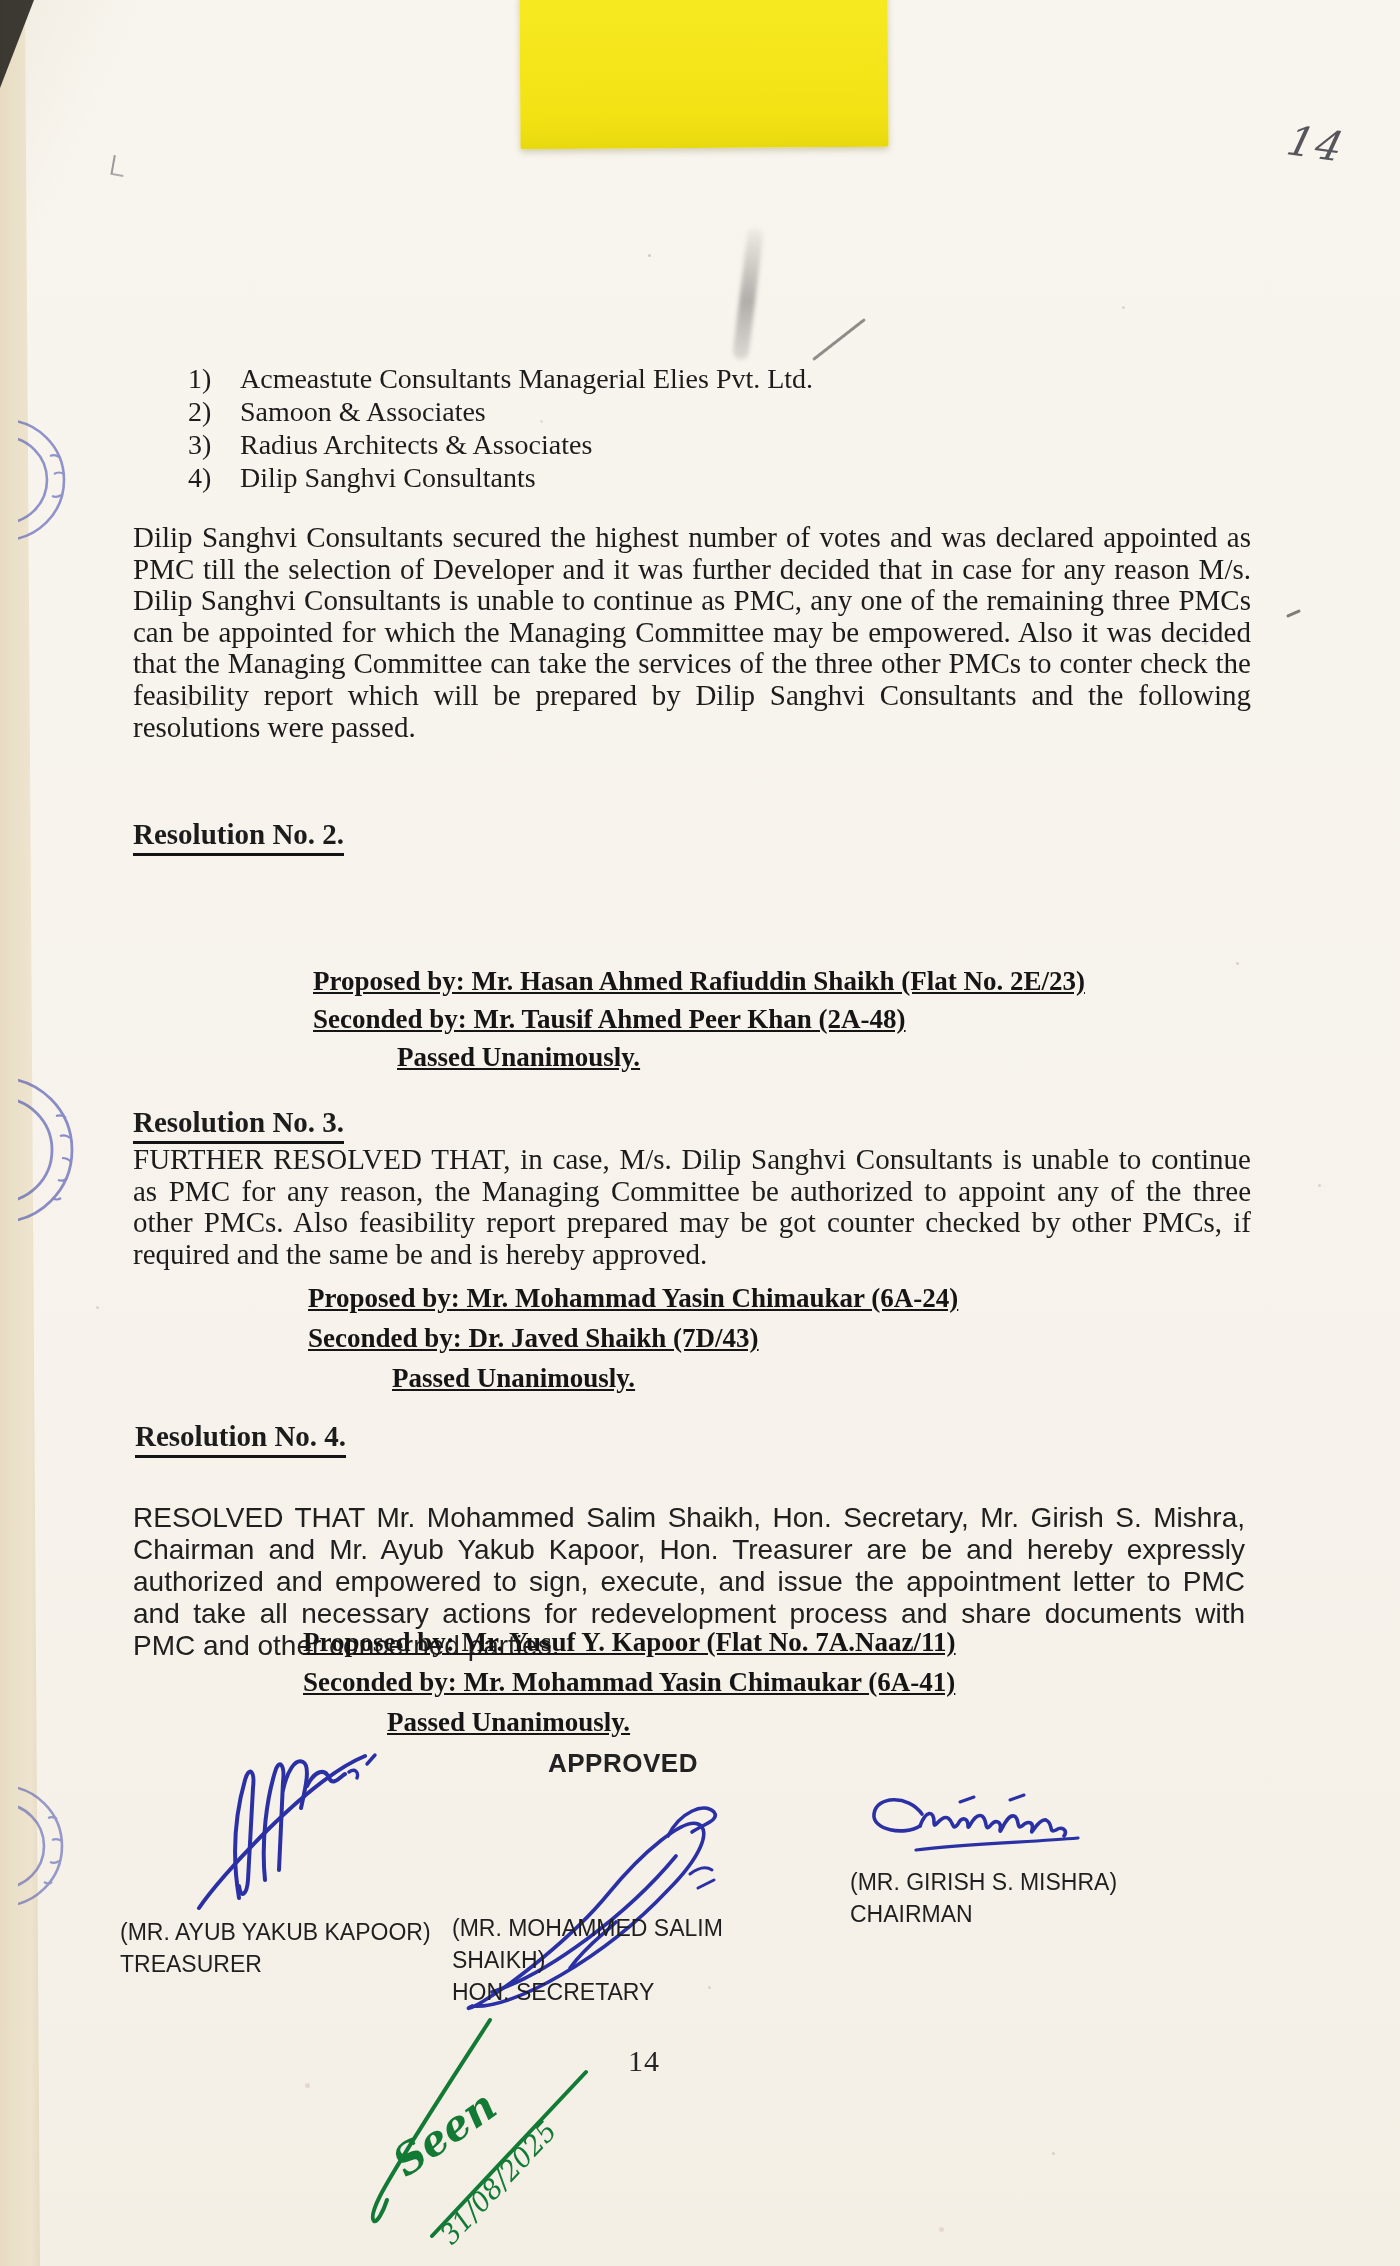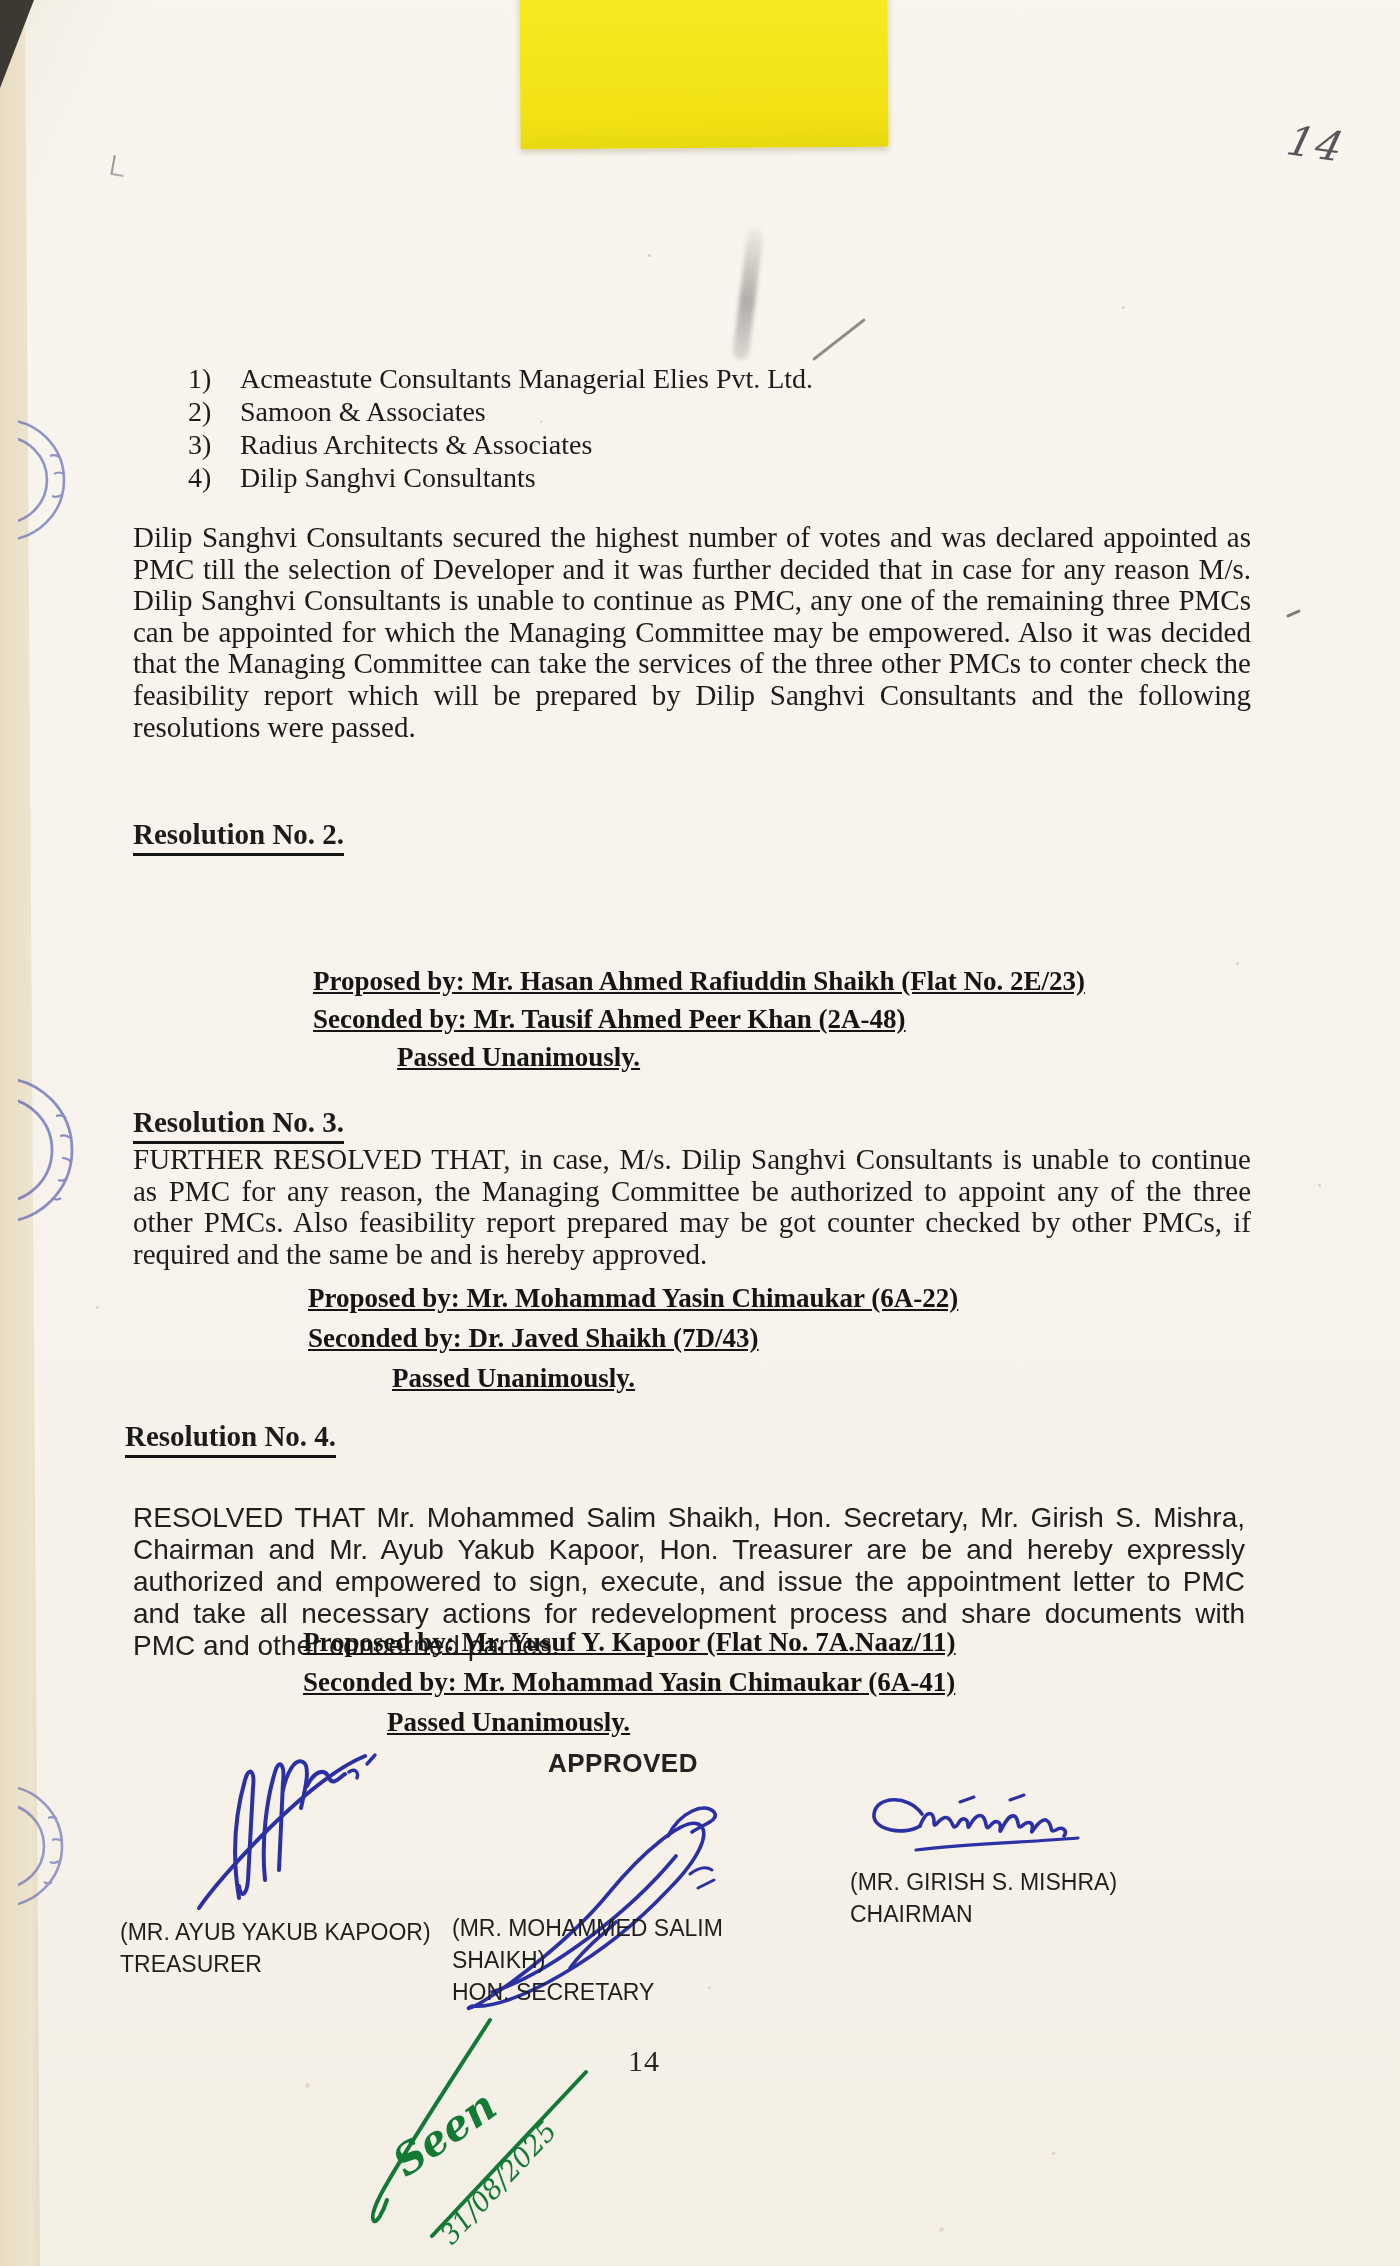--- a/index.html
+++ b/index.html
@@ -64,21 +64,21 @@
   .list-row{display:flex;}
   .list-num{width:52px;}
   .para{font-size:29px;line-height:31.6px;text-align:justify;}
   .intro{left:133px;top:522px;width:1118px;}
   .res-head{font-size:29px;font-weight:bold;}
   .res-head span{display:inline-block;border-bottom:3.5px solid #141414;padding-bottom:2px;}
   .rh2{left:133px;top:818px;}
   .rb2{left:133px;top:856px;width:1118px;}
   .rh3{left:133px;top:1106px;}
   .rb3{left:133px;top:1144px;width:1118px;}
-  .rh4{left:125px;top:1420px;}
+  .rh4{left:135px;top:1420px;}
   .rb4{left:133px;top:1458px;width:1112px;font-family:"Liberation Sans",sans-serif;
        font-size:28px;line-height:32px;text-align:justify;color:#202020;margin-top:44px;}
   .prop{font-size:27px;font-weight:bold;color:#151515;}
   .prop div{white-space:nowrap;text-decoration:underline;}
   .pb2{left:313px;top:962px;line-height:38px;}
   .pb3{left:308px;top:1278px;line-height:40px;}
   .pb4{left:303px;top:1622px;line-height:40px;}
   .passed{margin-left:84px;}
   .approved{left:548px;top:1748px;font-family:"Liberation Sans",sans-serif;
     font-size:26px;font-weight:bold;letter-spacing:.5px;color:#222;}
@@ -158,21 +158,21 @@
     <div>Proposed by: Mr. Hasan Ahmed Rafiuddin Shaikh (Flat No. 2E/23)</div>
     <div>Seconded by: Mr. Tausif Ahmed Peer Khan (2A-48)</div>
     <div class="passed">Passed Unanimously.</div>
   </div>
 
   <div class="abs res-head rh3">
     <span>Resolution No. 3.</span>
   </div>
   <div class="abs para rb3">FURTHER RESOLVED THAT, in case, M/s. Dilip Sanghvi Consultants is unable to continue as PMC for any reason, the Managing Committee be authorized to appoint any of the three other PMCs.  Also feasibility report prepared may be got counter checked by other PMCs, if required and the same  be and is hereby approved.</div>
   <div class="abs prop pb3">
-    <div>Proposed by: Mr. Mohammad Yasin Chimaukar (6A-22)</div>
+    <div>Proposed by: Mr. Mohammad Yasin Chimaukar (6A-24)</div>
     <div>Seconded by: Dr. Javed Shaikh (7D/43)</div>
     <div class="passed">Passed Unanimously.</div>
   </div>
 
   <div class="abs res-head rh4">
     <span>Resolution No. 4.</span>
   </div>
   <div class="abs rb4">RESOLVED THAT Mr. Mohammed Salim Shaikh, Hon. Secretary, Mr. Girish S. Mishra, Chairman and Mr. Ayub Yakub Kapoor, Hon. Treasurer are be and hereby expressly authorized and empowered to sign, execute, and issue the appointment letter to PMC and take all necessary actions for redevelopment process and share documents with PMC and other concerned parties.</div>
   <div class="abs prop pb4">
     <div>Proposed by: Mr. Yusuf Y. Kapoor (Flat No. 7A.Naaz/11)</div>

